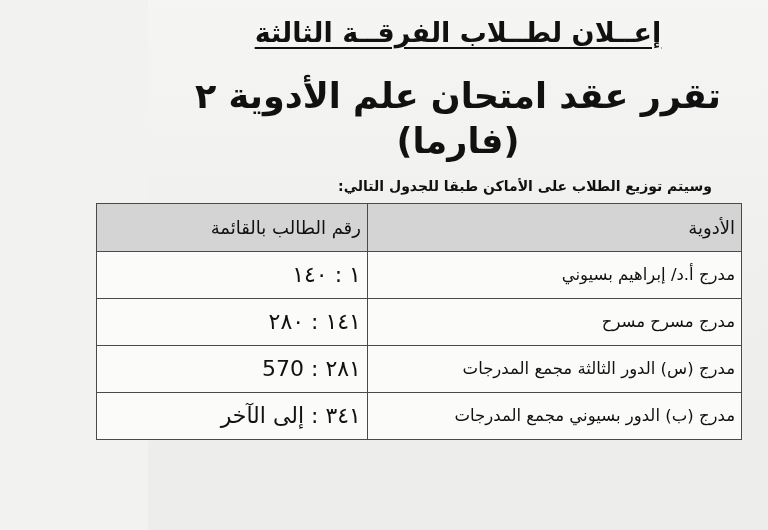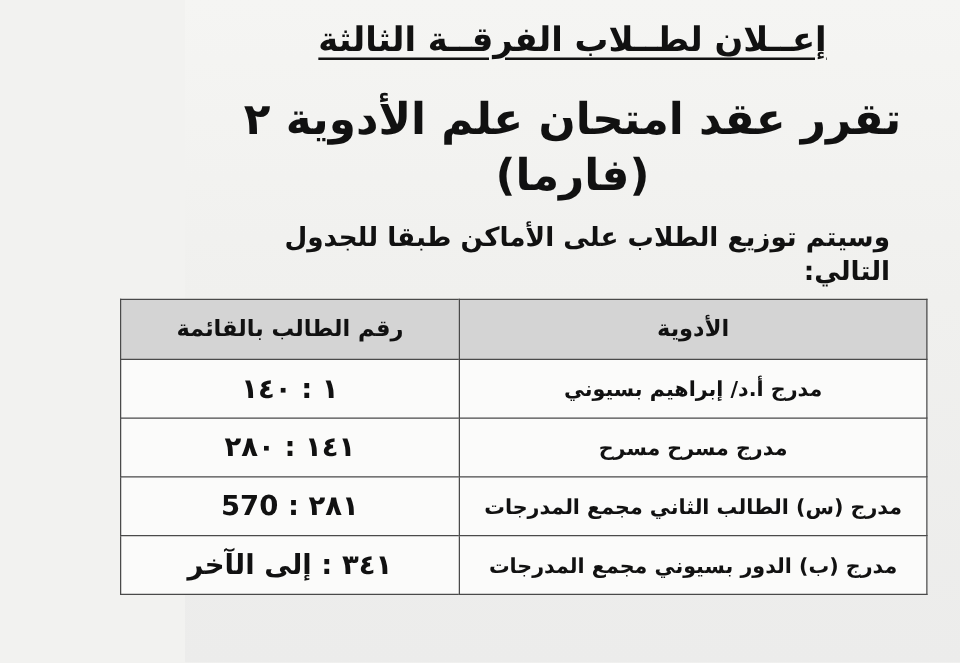--- a/index.html
+++ b/index.html
@@ -45,36 +45,36 @@
   .date-line {
     text-align: center;
     font-size: 22px;
     font-weight: bold;
     margin: 26px 0 0 0;
     line-height: 1.3;
     white-space: nowrap;
   }
   .sub-line {
     text-align: right;
-    font-size: 21px;
+    font-size: 14px;
     font-weight: bold;
     margin: 12px 30px 8px 0;
     line-height: 1.3;
   }
   table.dist {
     border-collapse: collapse;
     width: 646px;
     margin: 4px auto 0 auto;
     background: #fbfbfa;
     table-layout: fixed;
   }
   table.dist th, table.dist td {
     border: 1px solid #4a4a4a;
-    text-align: center;
-    font-weight: bold;
+    text-align: right;
+    font-weight: normal;
     font-size: 17px;
     height: 47px;
     padding: 2px 6px;
     box-sizing: border-box;
   }
   table.dist thead th {
     background: #d4d4d4;
     font-size: 18px;
     height: 48px;
   }
@@ -116,21 +116,21 @@
     <tbody>
       <tr>
         <td class="place">مدرج أ.د/ إبراهيم بسيوني</td>
         <td class="range">١ : ١٤٠</td>
       </tr>
       <tr>
         <td class="place">مدرج مسرح مسرح</td>
         <td class="range">١٤١ : ٢٨٠</td>
       </tr>
       <tr>
-        <td class="place">مدرج (س) الطالب الثاني مجمع المدرجات</td>
+        <td class="place">مدرج (س) الدور الثالثة مجمع المدرجات</td>
         <td class="range">٢٨١ : 570</td>
       </tr>
       <tr>
         <td class="place">مدرج (ب) الدور بسيوني مجمع المدرجات</td>
         <td class="range">٣٤١ : إلى الآخر</td>
       </tr>
     </tbody>
   </table>
 
 </div>

